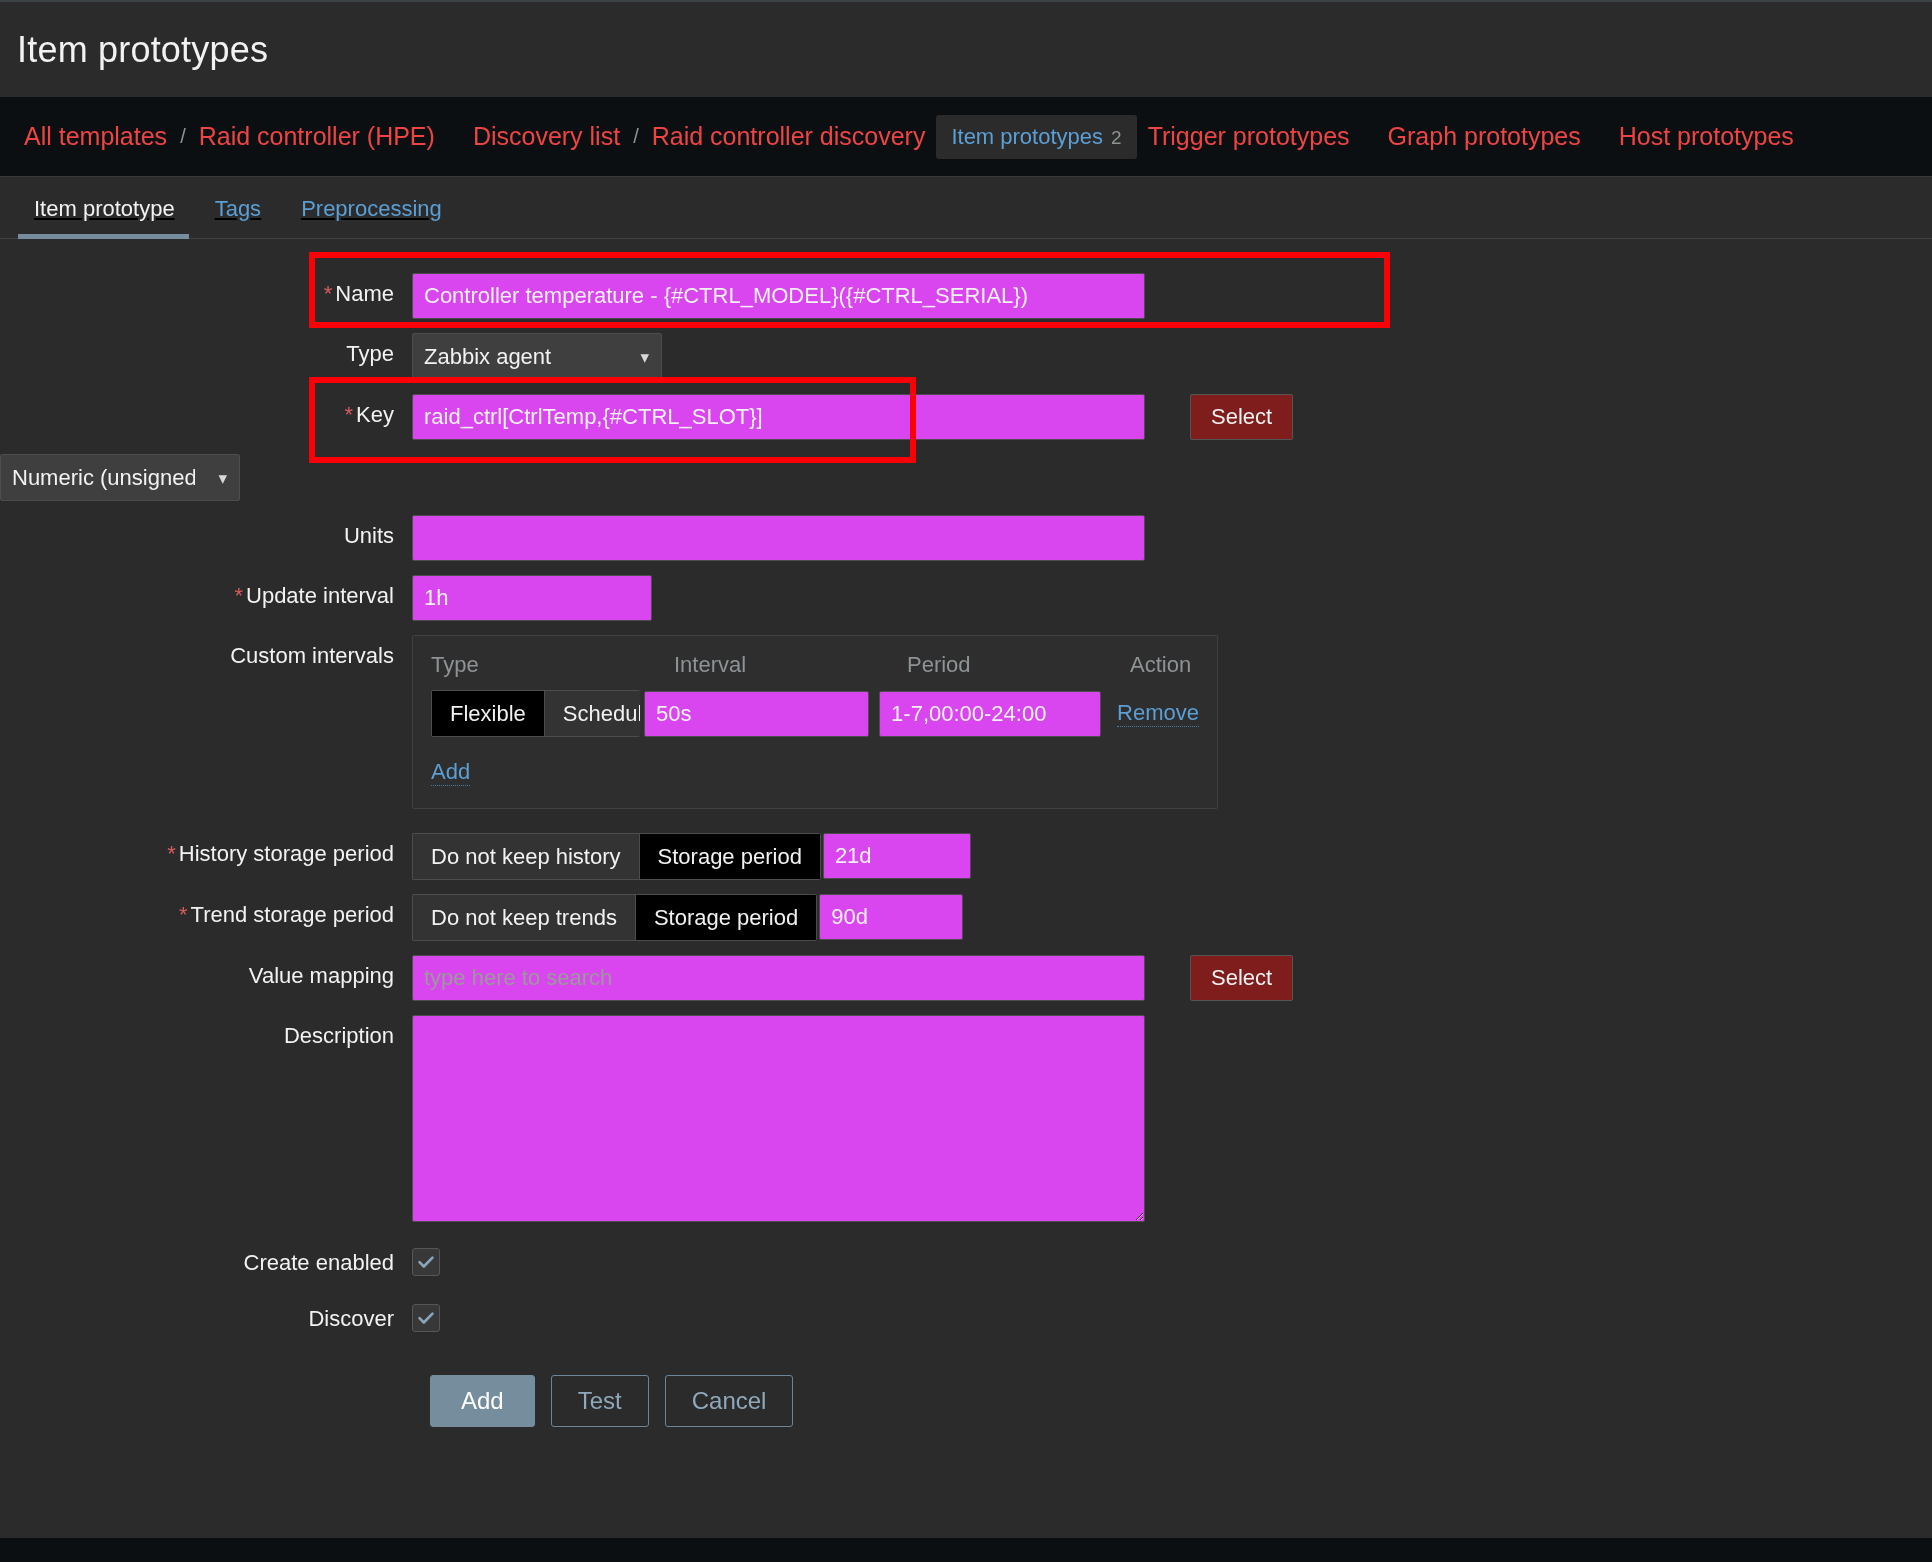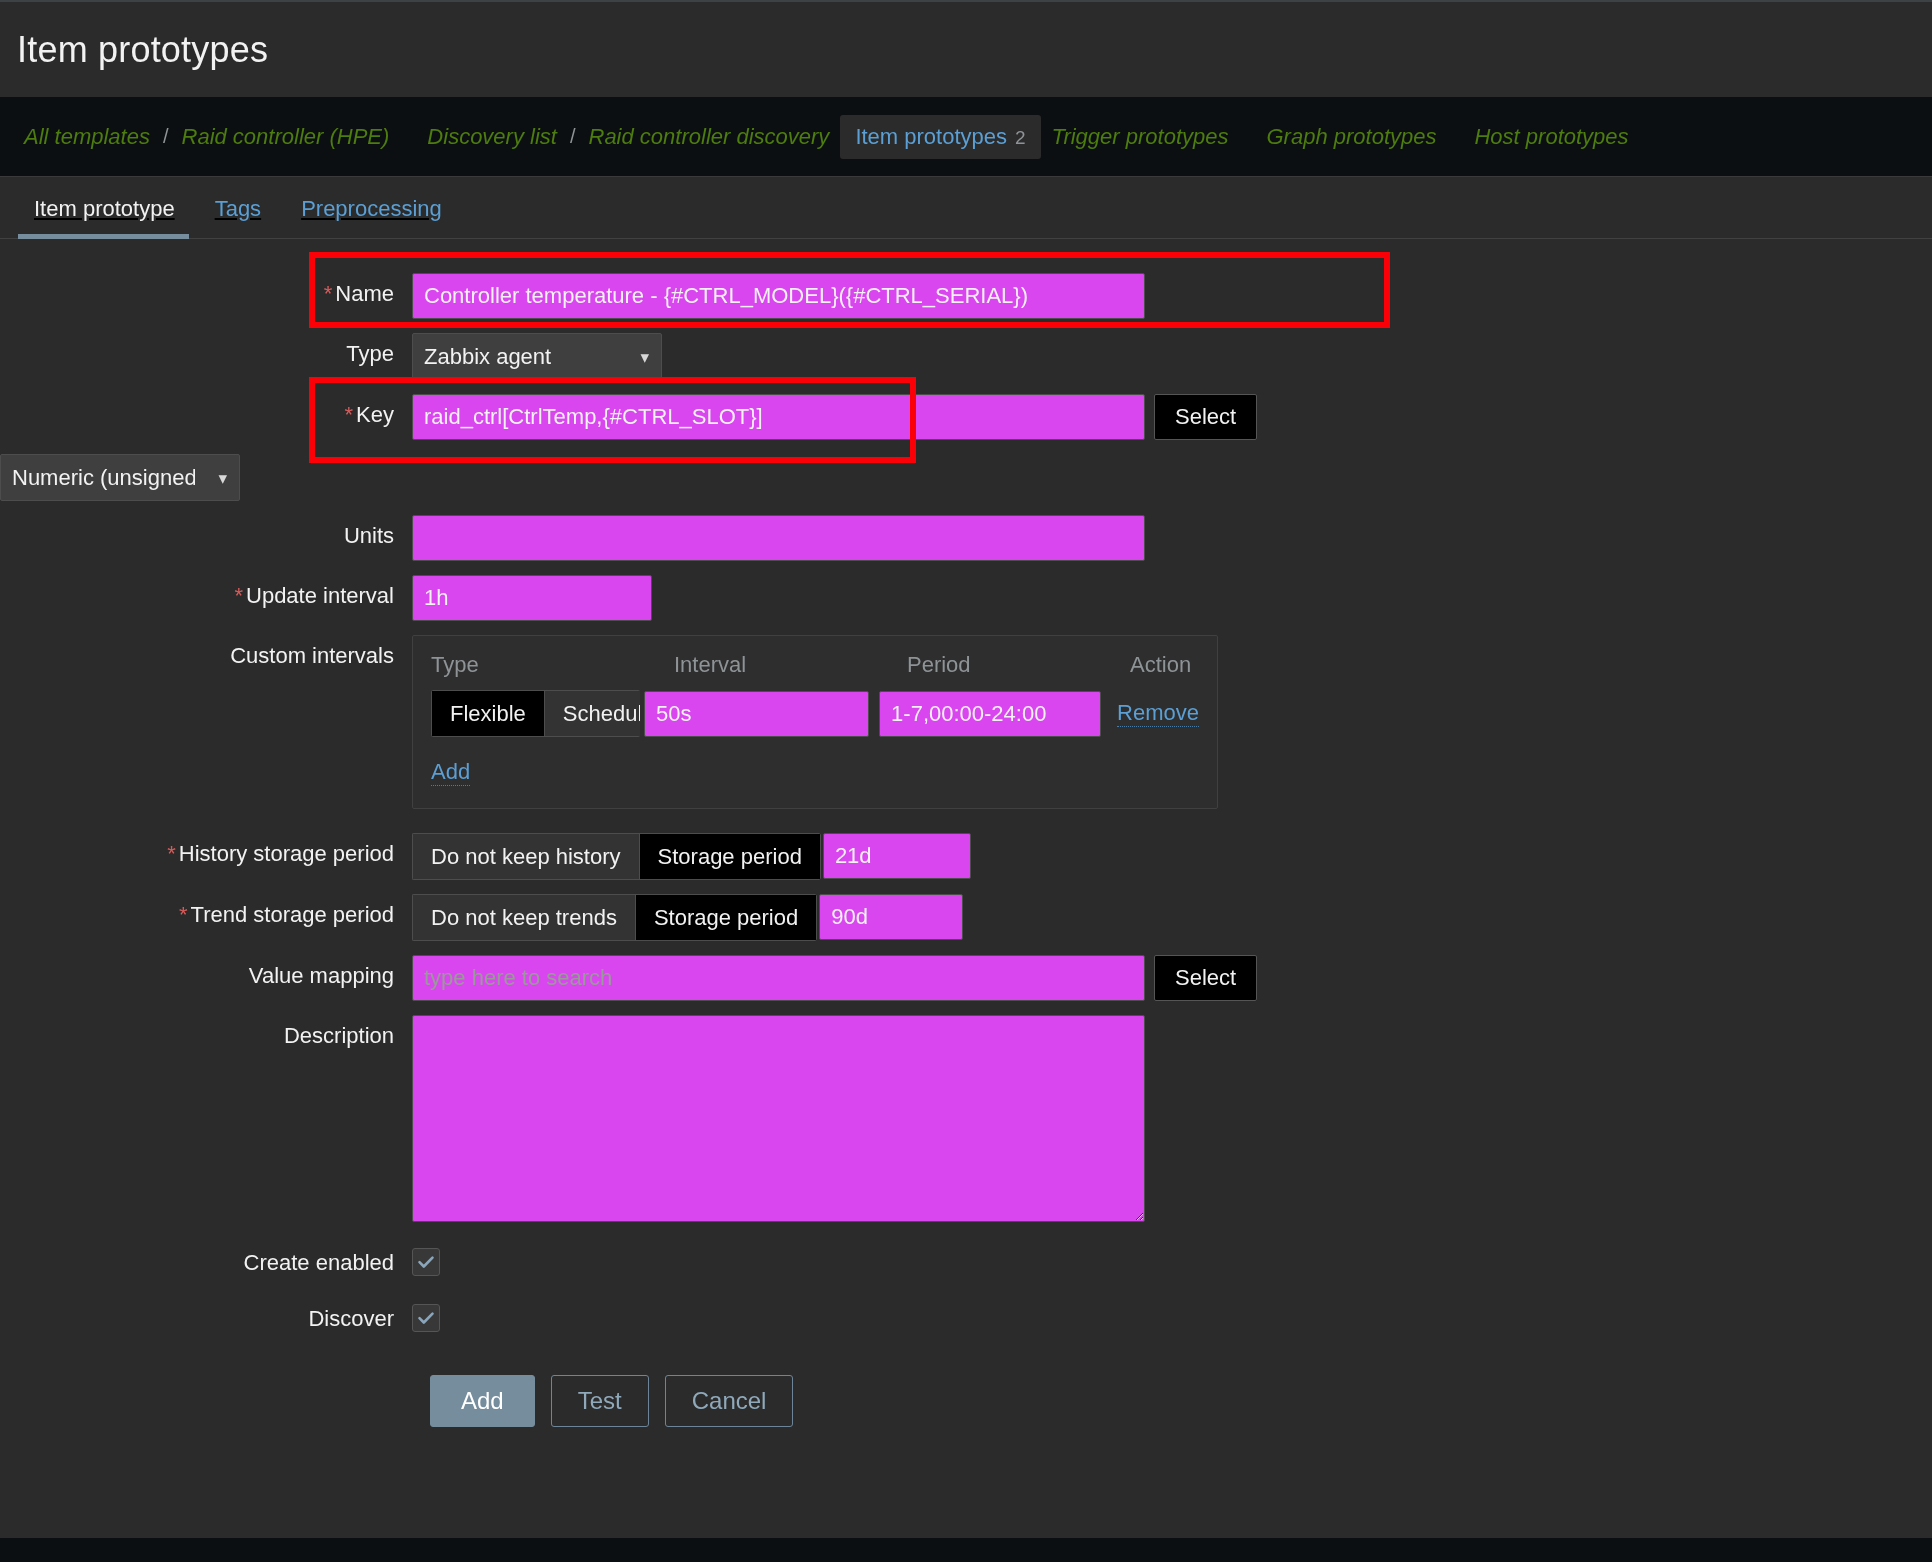--- a/index.html
+++ b/index.html
@@ -40,26 +40,25 @@
     position: absolute;
     left: 0; top: 97px;
     width: 1932px; height: 79px;
     background: #0c0f11;
     display: flex;
     align-items: center;
     padding-left: 18px;
     gap: 0px;
   }
   .crumb {
-    color: #4d7c0f;
-    font-size: 22px;
+    color: #ef4444;
+    font-size: 25px;
     text-decoration: none;
     padding: 0 6px;
     white-space: nowrap;
-    font-style: italic;
   }
   .crumb-sep {
     color: #8e9396;
     font-size: 20px;
     padding: 0 7px;
   }
   .crumb-gap { width: 26px; }
   .crumb-active {
     background: #2b2b2b;
     border-radius: 3px;
@@ -183,29 +182,30 @@
   }
 
   textarea.input {
     height: 200px;
     padding: 9px 11px;
     resize: vertical;
     line-height: 1.35;
   }
 
   .btn {
-    background: #000000;
+    background: #7f1d1d;
     border: 1px solid #555;
     color: #f2f2f2;
     font-family: "Liberation Sans", sans-serif;
     font-size: 22px;
     height: 46px;
     padding: 0 20px;
     border-radius: 2px;
     cursor: pointer;
+    margin-left: 36px;
   }
 
   
   .seg { display: inline-flex; border-radius: 2px; overflow: hidden; }
   .seg-item {
     background: #333333;
     border: 1px solid #4d4d4d;
     border-right: none;
     color: #f2f2f2;
     font-size: 22px;

